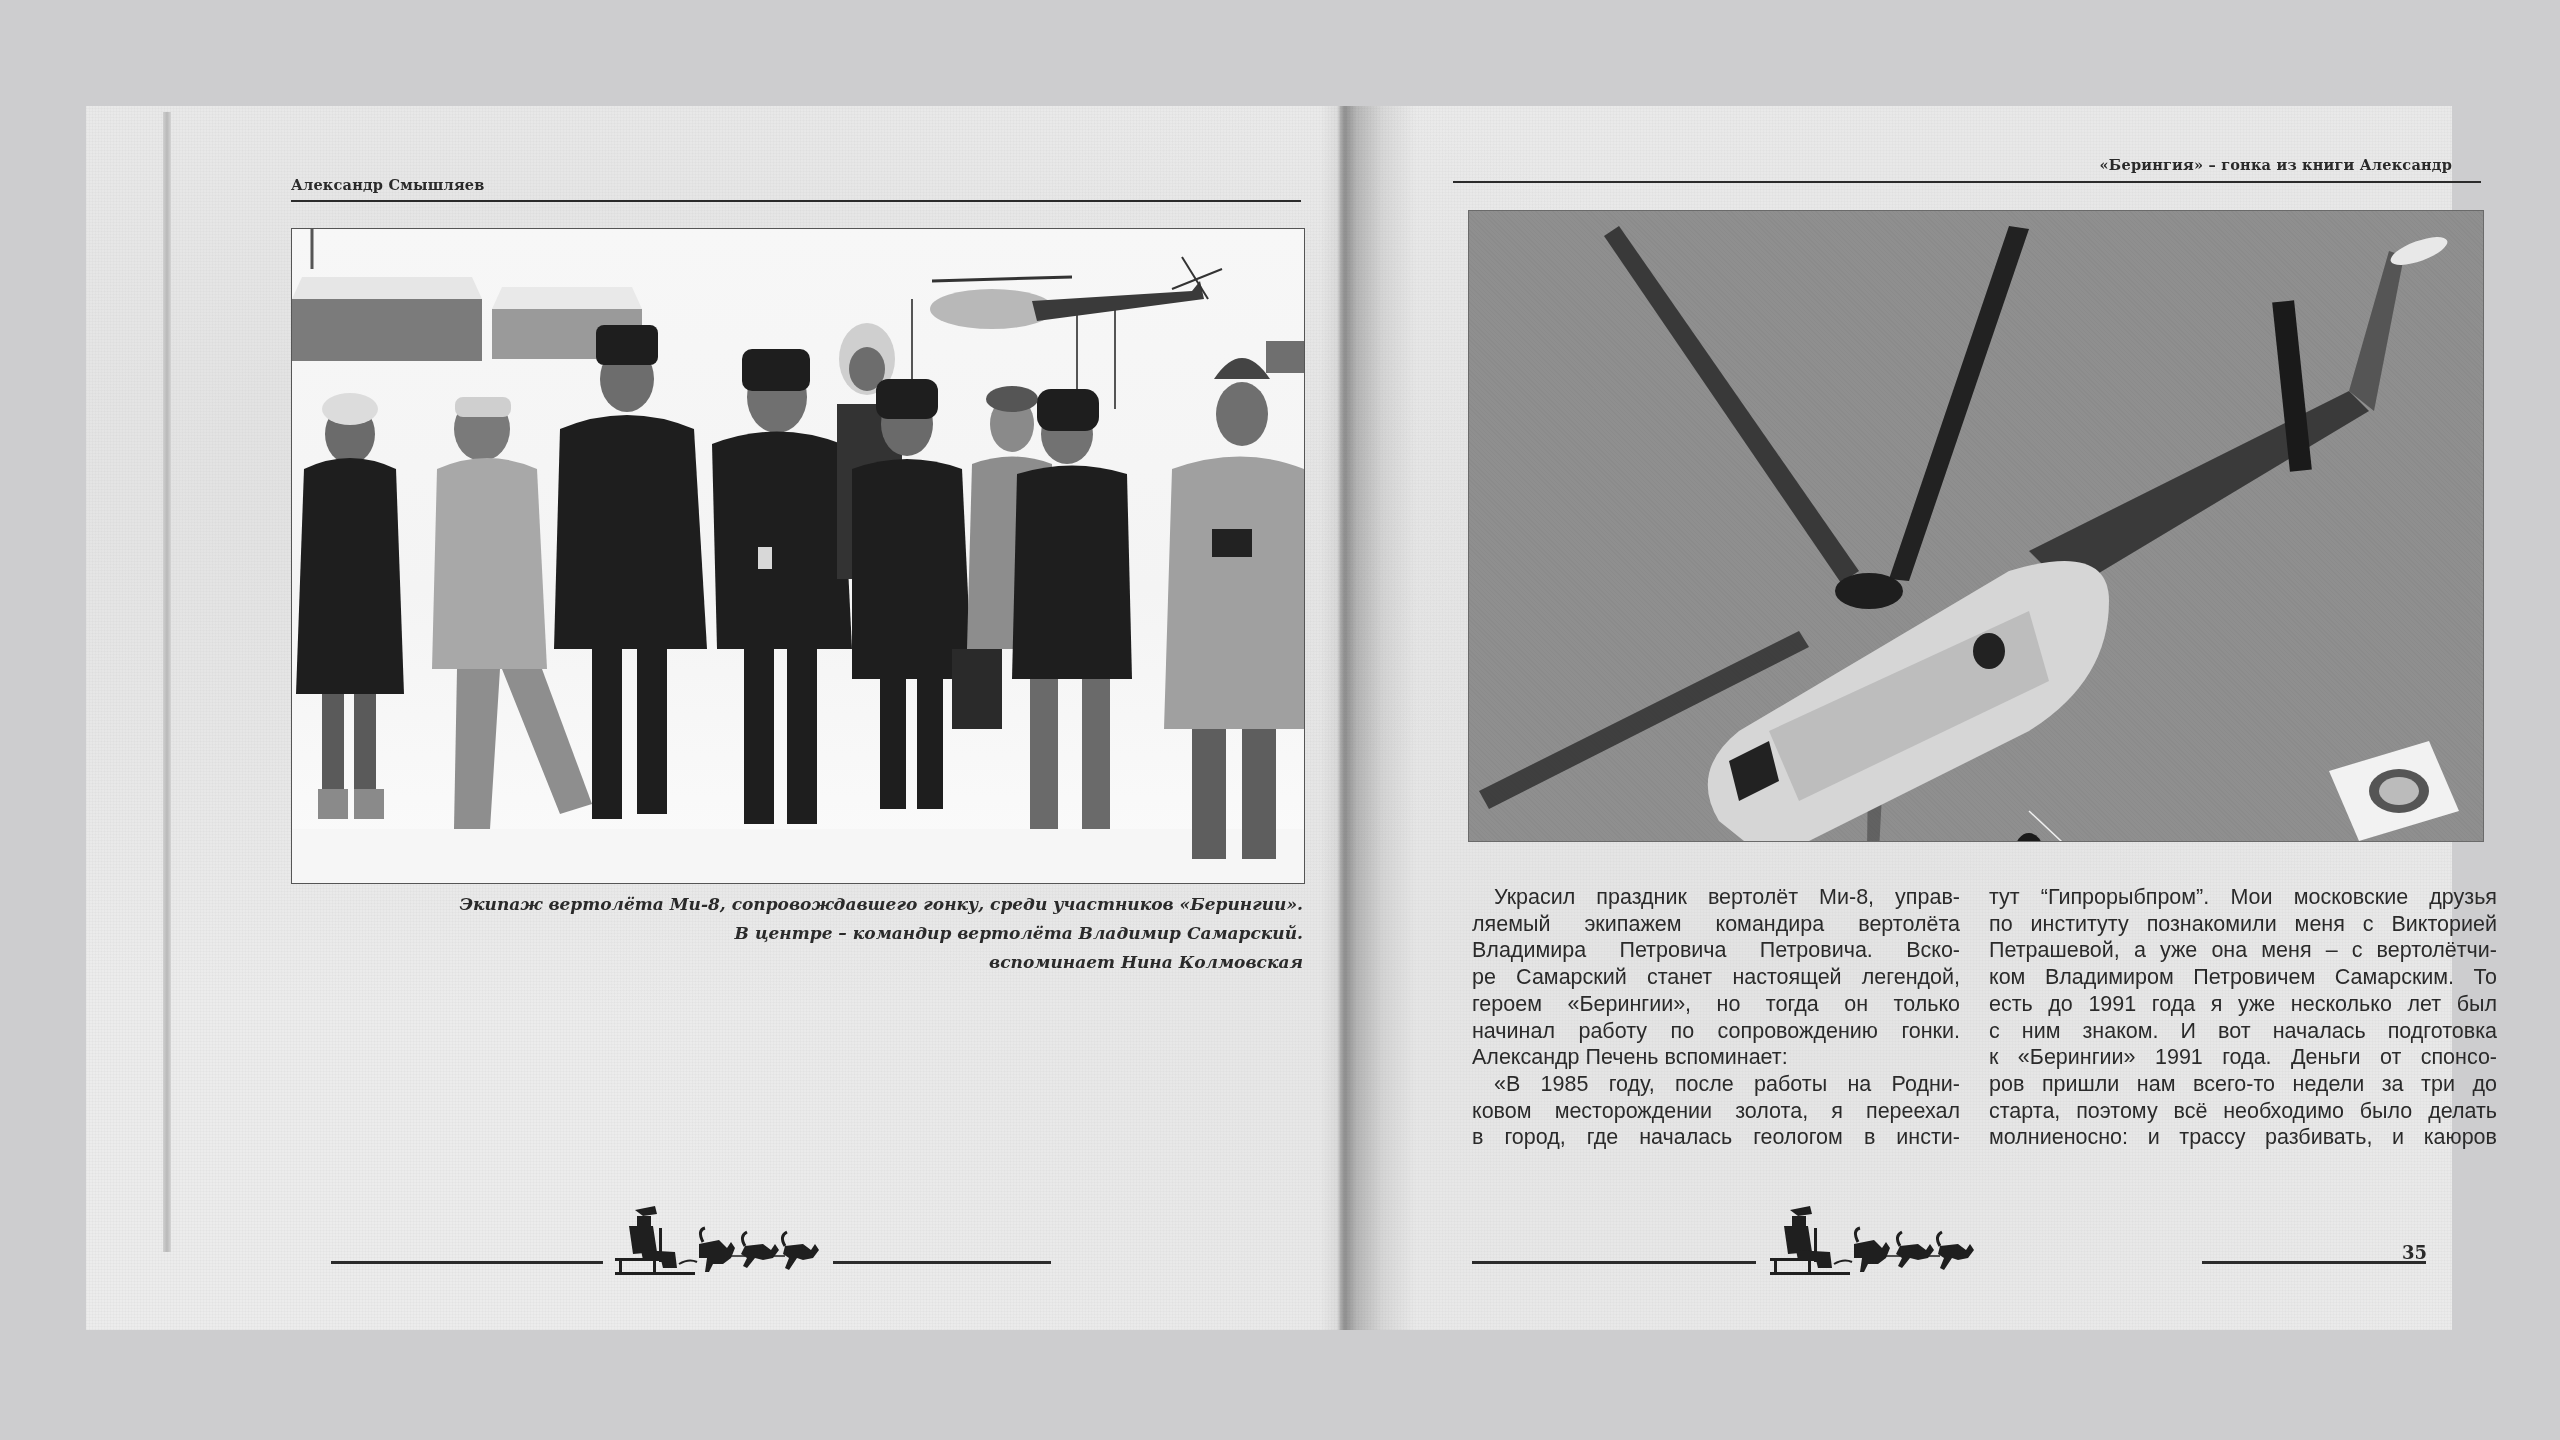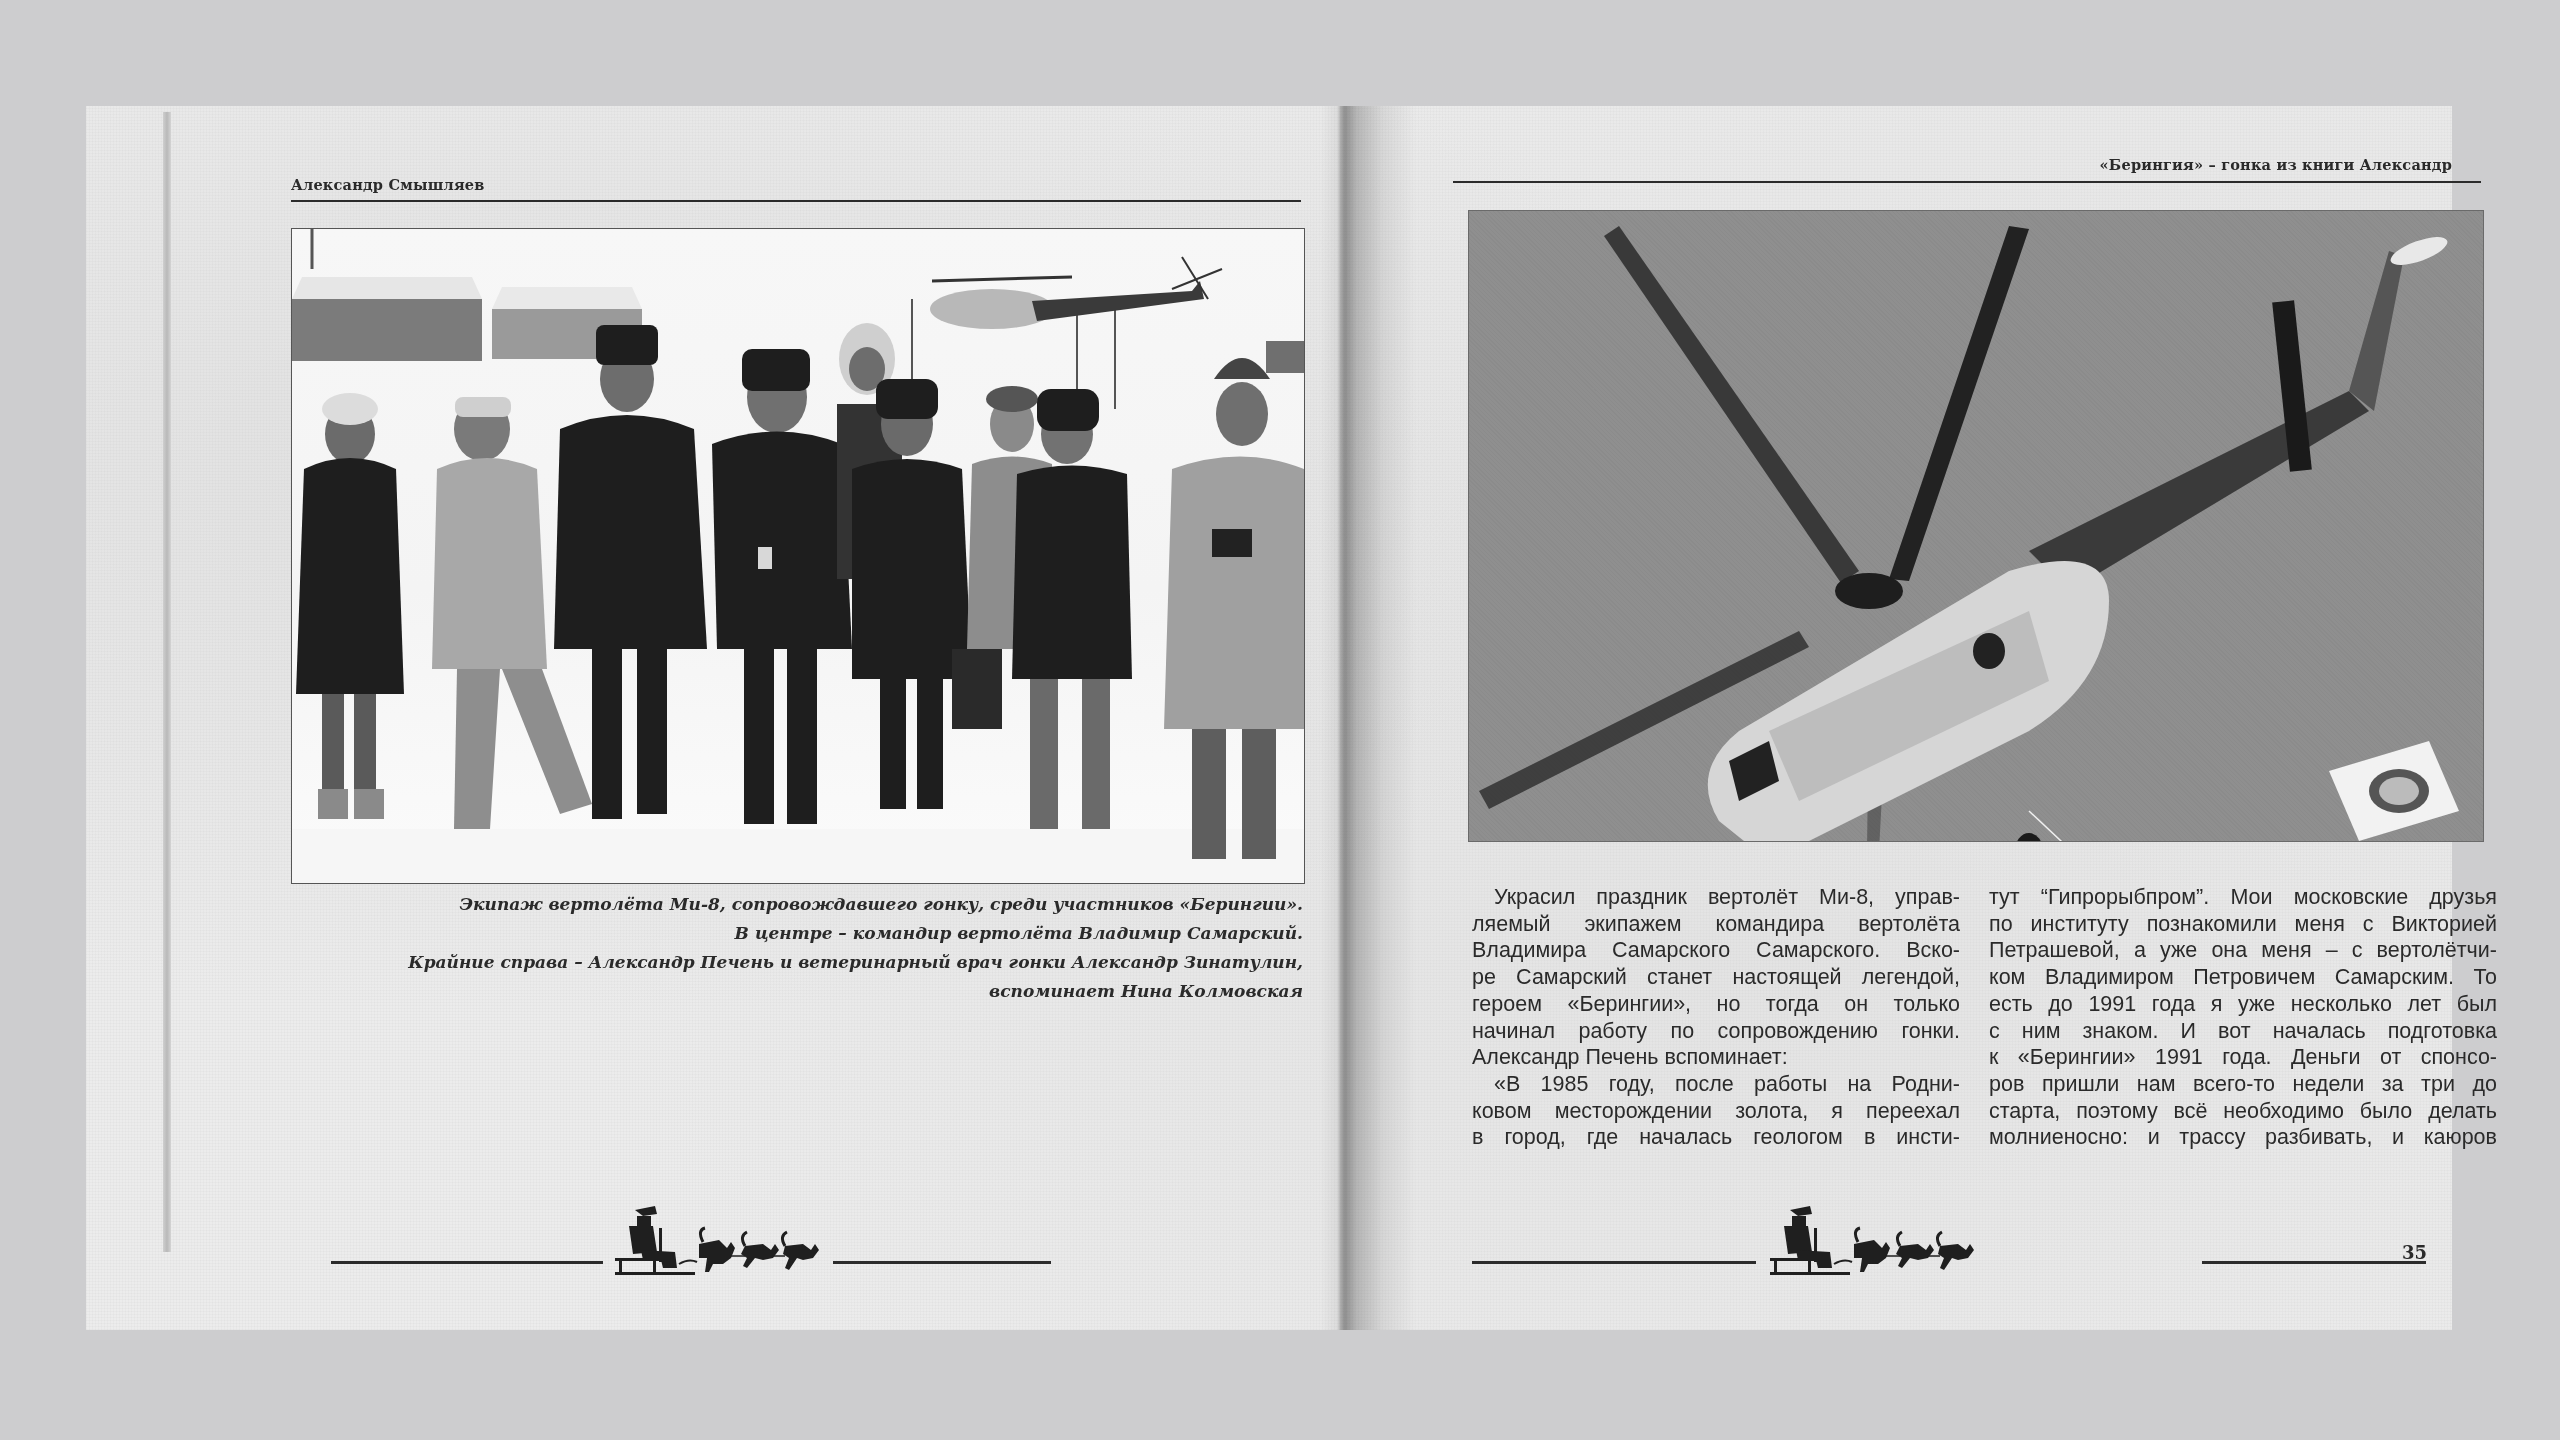--- a/index.html
+++ b/index.html
@@ -172,21 +172,20 @@
           <rect x="900" y="500" width="34" height="130" fill="#5e5e5e"></rect>
           <rect x="950" y="500" width="34" height="130" fill="#5e5e5e"></rect>
           <rect x="920" y="300" width="40" height="28" fill="#222"></rect>
         </g>
       </svg>
     </div>
 
     <div class="caption">
       <div>Экипаж вертолёта Ми-8, сопровождавшего гонку, среди участников «Берингии».</div>
       <div>В центре – командир вертолёта Владимир Самарский.</div>
-      <div>Крайние справа – Александр Печень и ветеринарный врач гонки Александр Зинатулин,</div>
       <div>вспоминает Нина Колмовская</div>
     </div>
 
     <div class="footer-rule" style="left:224px;width:272px;"></div>
     <svg class="ornament" style="left:506px;" viewBox="0 0 208 80">
       <g fill="#1f1f1f">
         <rect x="2" y="70" width="80" height="3"></rect>
         <rect x="2" y="56" width="60" height="3"></rect>
         <rect x="6" y="56" width="3" height="16"></rect>
         <rect x="40" y="56" width="3" height="16"></rect>
@@ -240,21 +239,21 @@
         <line x1="560" y1="600" x2="880" y2="900" stroke="#f0f0f0" stroke-width="1.5"></line>
         <polygon points="860,560 960,530 990,600 890,630" fill="#f2f2f2"></polygon>
         <ellipse cx="930" cy="580" rx="30" ry="22" fill="#555"></ellipse>
         <ellipse cx="930" cy="580" rx="20" ry="14" fill="#bbb"></ellipse>
       </svg>
     </div>
 
     <div class="body-col col-1">
       <span class="ln indent">Украсил праздник вертолёт Ми-8, управ-</span>
       <span class="ln">ляемый экипажем командира вертолёта</span>
-      <span class="ln">Владимира Самарского Самарского. Вско-</span>
+      <span class="ln">Владимира Петровича Петровича. Вско-</span>
       <span class="ln">ре Самарский станет настоящей легендой,</span>
       <span class="ln">героем «Берингии», но тогда он только</span>
       <span class="ln">начинал работу по сопровождению гонки.</span>
       <span class="ln last">Александр Печень вспоминает:</span>
       <span class="ln indent">«В 1985 году, после работы на Родни-</span>
       <span class="ln">ковом месторождении золота, я переехал</span>
       <span class="ln">в город, где началась геологом в инсти-</span>
     </div>
 
     <div class="body-col col-2">

